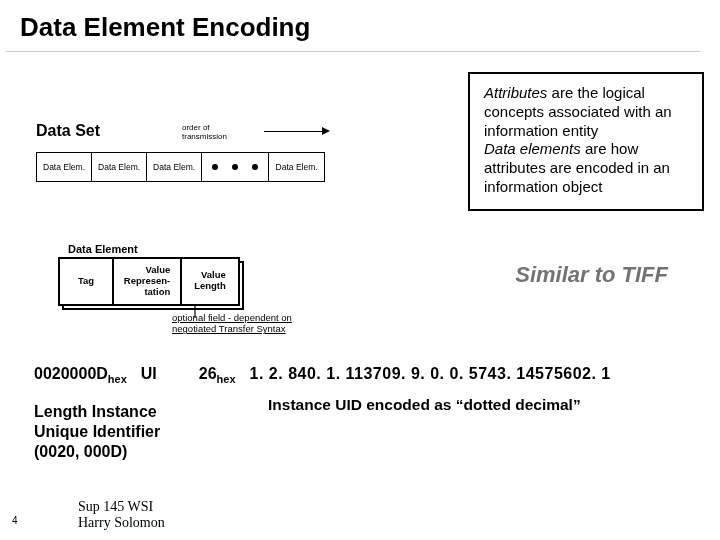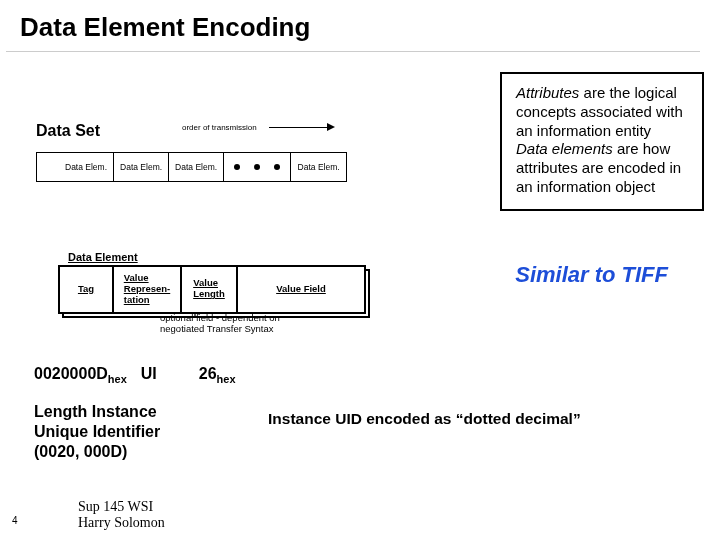--- a/index.html
+++ b/index.html
@@ -25,59 +25,59 @@
   .arrow-long {
     width: 0; height: 0; position: relative; display: inline-block;
   }
   .arrow-long::before {
     content:""; position:absolute; left:0; top:3px; width:58px; height:1px; background:#000;
   }
   .arrow-long::after {
     content:""; position:absolute; left:58px; top:-1px;
     border-left:8px solid #000; border-top:4.5px solid transparent; border-bottom:4.5px solid transparent;
   }
-  .ds-table { display:flex; border:1.5px solid #000;padding-left:22px; }
+  .ds-table { display:flex; border:1.5px solid #000; }
   .ds-cell {
     border-right:1.5px solid #000; font-size:8.5px; text-align:center;
     padding:9px 6px; min-width:55px;
   }
   .ds-cell:last-child { border-right:none; }
   .ds-dots { display:flex; gap:14px; justify-content:center; align-items:center; padding:9px 10px; border-right:1.5px solid #000;}
   .dot { width:6px; height:6px; background:#000; border-radius:50%; display:block; }
 
   
-  .elem-wrap { position:absolute; left:58px; top:251px;text-decoration:underline; }
+  .elem-wrap { position:absolute; left:58px; top:243px; }
   .de-label { font-size:11px; font-weight:bold; margin: 0 0 2px 10px; }
   .de-table { display:flex; border:2px solid #000; position:relative; z-index:1; background:#fff;}
   .de-shadow { position:absolute; left:4px; top:4px; right:-4px; bottom:-4px; background:#fff; border:2px solid #000; z-index:0;}
-  .de-cell { border-right:2px solid #000; font-size:9.5px; font-weight:bold; text-align:left;
+  .de-cell { border-right:2px solid #000; font-size:9.5px; font-weight:bold; text-align:right;
              display:flex; align-items:center; justify-content:center; padding:6px 8px; line-height:1.15;}
   .de-cell:last-child { border-right:none; }
   .w-tag{min-width:54px;} .w-vr{min-width:68px;} .w-vl{min-width:56px;} .w-vf{min-width:126px;}
-  .opt-note { position:absolute; left:160px; top:312px; font-size:9.5px; line-height:1.2; }
+  .opt-note { position:absolute; left:172px; top:312px; font-size:9.5px; line-height:1.2;text-decoration:underline; }
 
   
   .callout {
-    position:absolute; right:16px; top:72px; width:204px;
+    position:absolute; right:16px; top:72px; width:236px;
     border:2px solid #000; padding:10px 12px 12px 14px;
     font-size:15px; line-height:1.25;
   }
   .callout em { font-style: italic; }
   .tiff {
     position:absolute; right:52px; top:262px;
-    font-size:22px; font-weight:bold; font-style:italic; color:#1d4ed8;
+    font-size:22px; font-weight:bold; font-style:italic; color:#737373;
   }
 
   
   .ex-row { position:absolute; left:34px; top:365px; display:flex; align-items:baseline; gap:14px; }
   .ex-row .big { font-size:16px; font-weight:bold; white-space:nowrap;}
   .sub { font-size:11px; font-weight:bold; vertical-align:sub; }
   .ex-row .uid { font-size:16px; font-weight:bold; letter-spacing:0.5px; }
   .study-label { position:absolute; left:34px; top:402px; font-size:16px; font-weight:bold; line-height:1.25; }
-  .enc-note { position:absolute; left:268px; top:410px; font-size:15.5px; font-weight:bold; }
+  .enc-note { position:absolute; left:268px; top:396px; font-size:15.5px; font-weight:bold; }
 
   
   .pagenum { position:absolute; left:12px; bottom:14px; font-size:10px; }
   .footer { position:absolute; left:78px; bottom:10px; font-size:14px; line-height:1.1;font-family:Liberation Serif, serif; }
 </style>
 </head>
 <body>
 
 <div class="title">Data Element Encoding</div>
 <div class="hr"></div>
@@ -117,21 +117,20 @@
   <div class="de-label">Data Element</div>
   <div style="position:relative;">
     <div class="de-shadow"></div>
     <div class="de-table">
       <div class="de-cell w-tag">Tag</div>
       <div class="de-cell w-vr" style="white-space:pre-line;">Value
 Represen-
 tation</div>
       <div class="de-cell w-vl" style="white-space:pre-line;">Value
 Length</div>
-      <div class="de-cell w-vf">Value Field</div>
     </div>
   </div>
 </div>
 
 <svg style="position:absolute; left:188px; top:300px;" width="14" height="20">
   <line x1="7" y1="18" x2="7" y2="4" stroke="#000" stroke-width="1.2"></line>
   <polygon points="7,0 3,6 11,6" fill="#000"></polygon>
 </svg>
 <div class="opt-note">
   <span>optional field - dependent on</span><br>
@@ -139,20 +138,21 @@
 </div>
 
 <div class="ex-row">
   <span class="big">
     <span>0020000D</span><span class="sub">hex</span>
   </span>
   <span class="big">UI</span>
   <span class="big" style="margin-left:28px;">
     <span>26</span><span class="sub">hex</span>
   </span>
+  <span class="uid">1. 2. 840. 1. 113709. 9. 0. 0. 5743. 14575602. 1</span>
 </div>
 
 <div class="study-label">
   <span>Length Instance</span><br>
   <span>Unique Identifier</span><br>
   <span>(0020, 000D)</span>
 </div>
 <div class="enc-note">Instance UID encoded as “dotted decimal”</div>
 
 <div class="pagenum">4</div>

